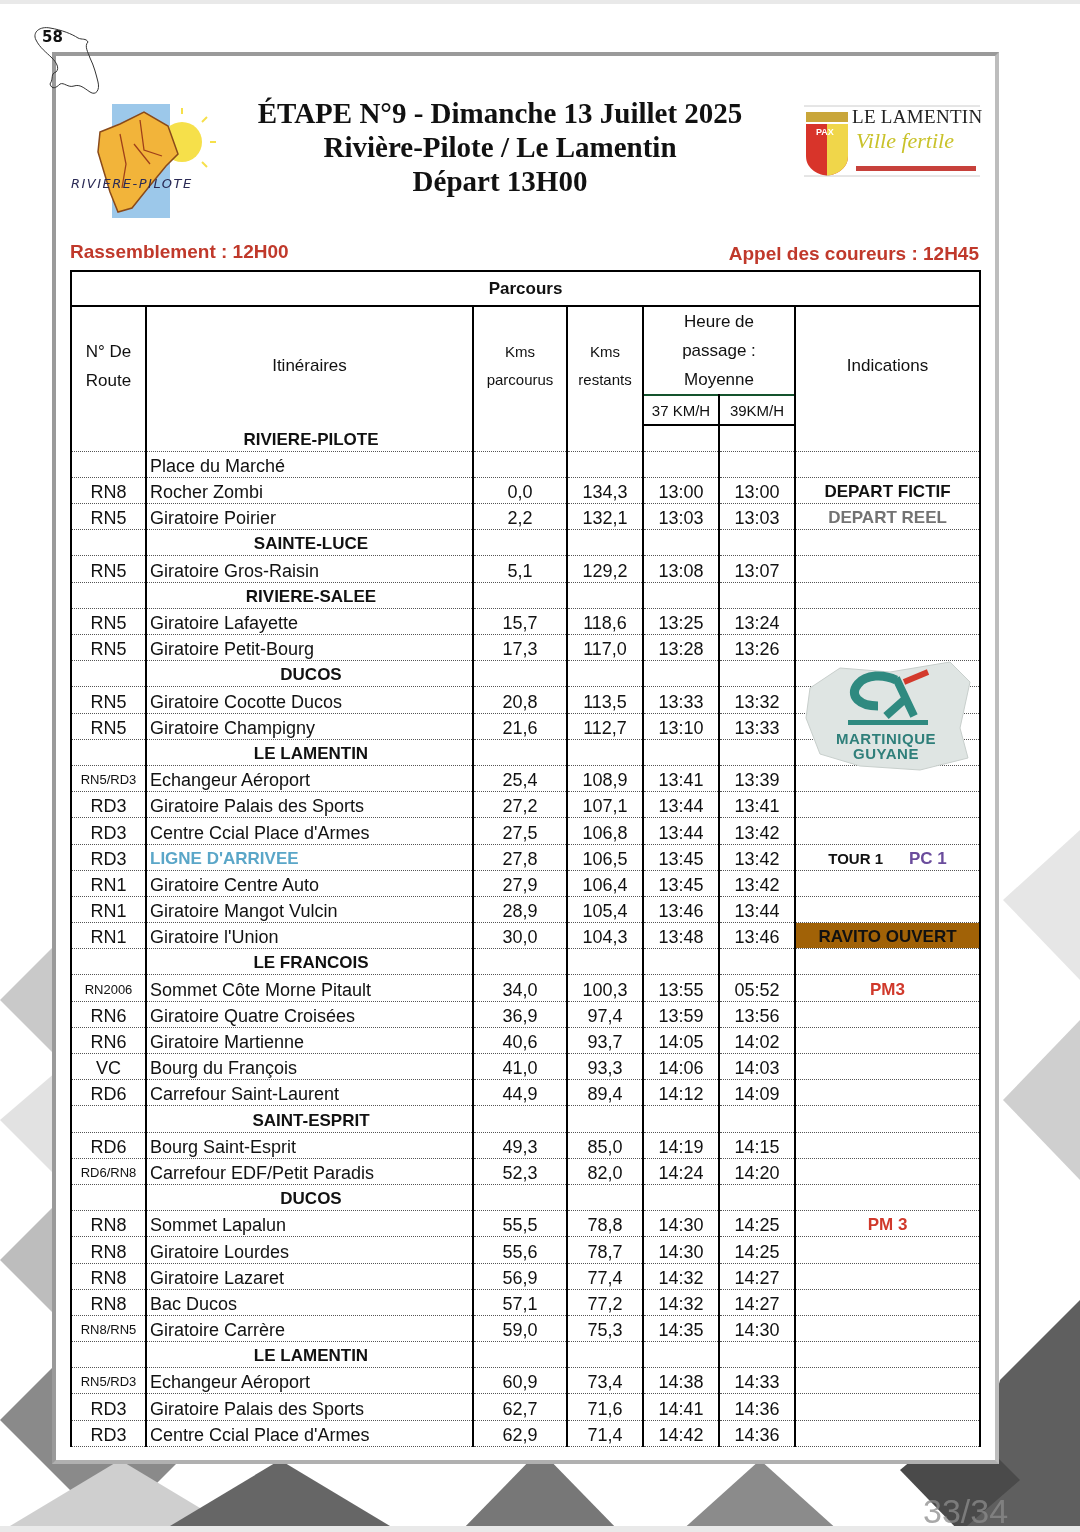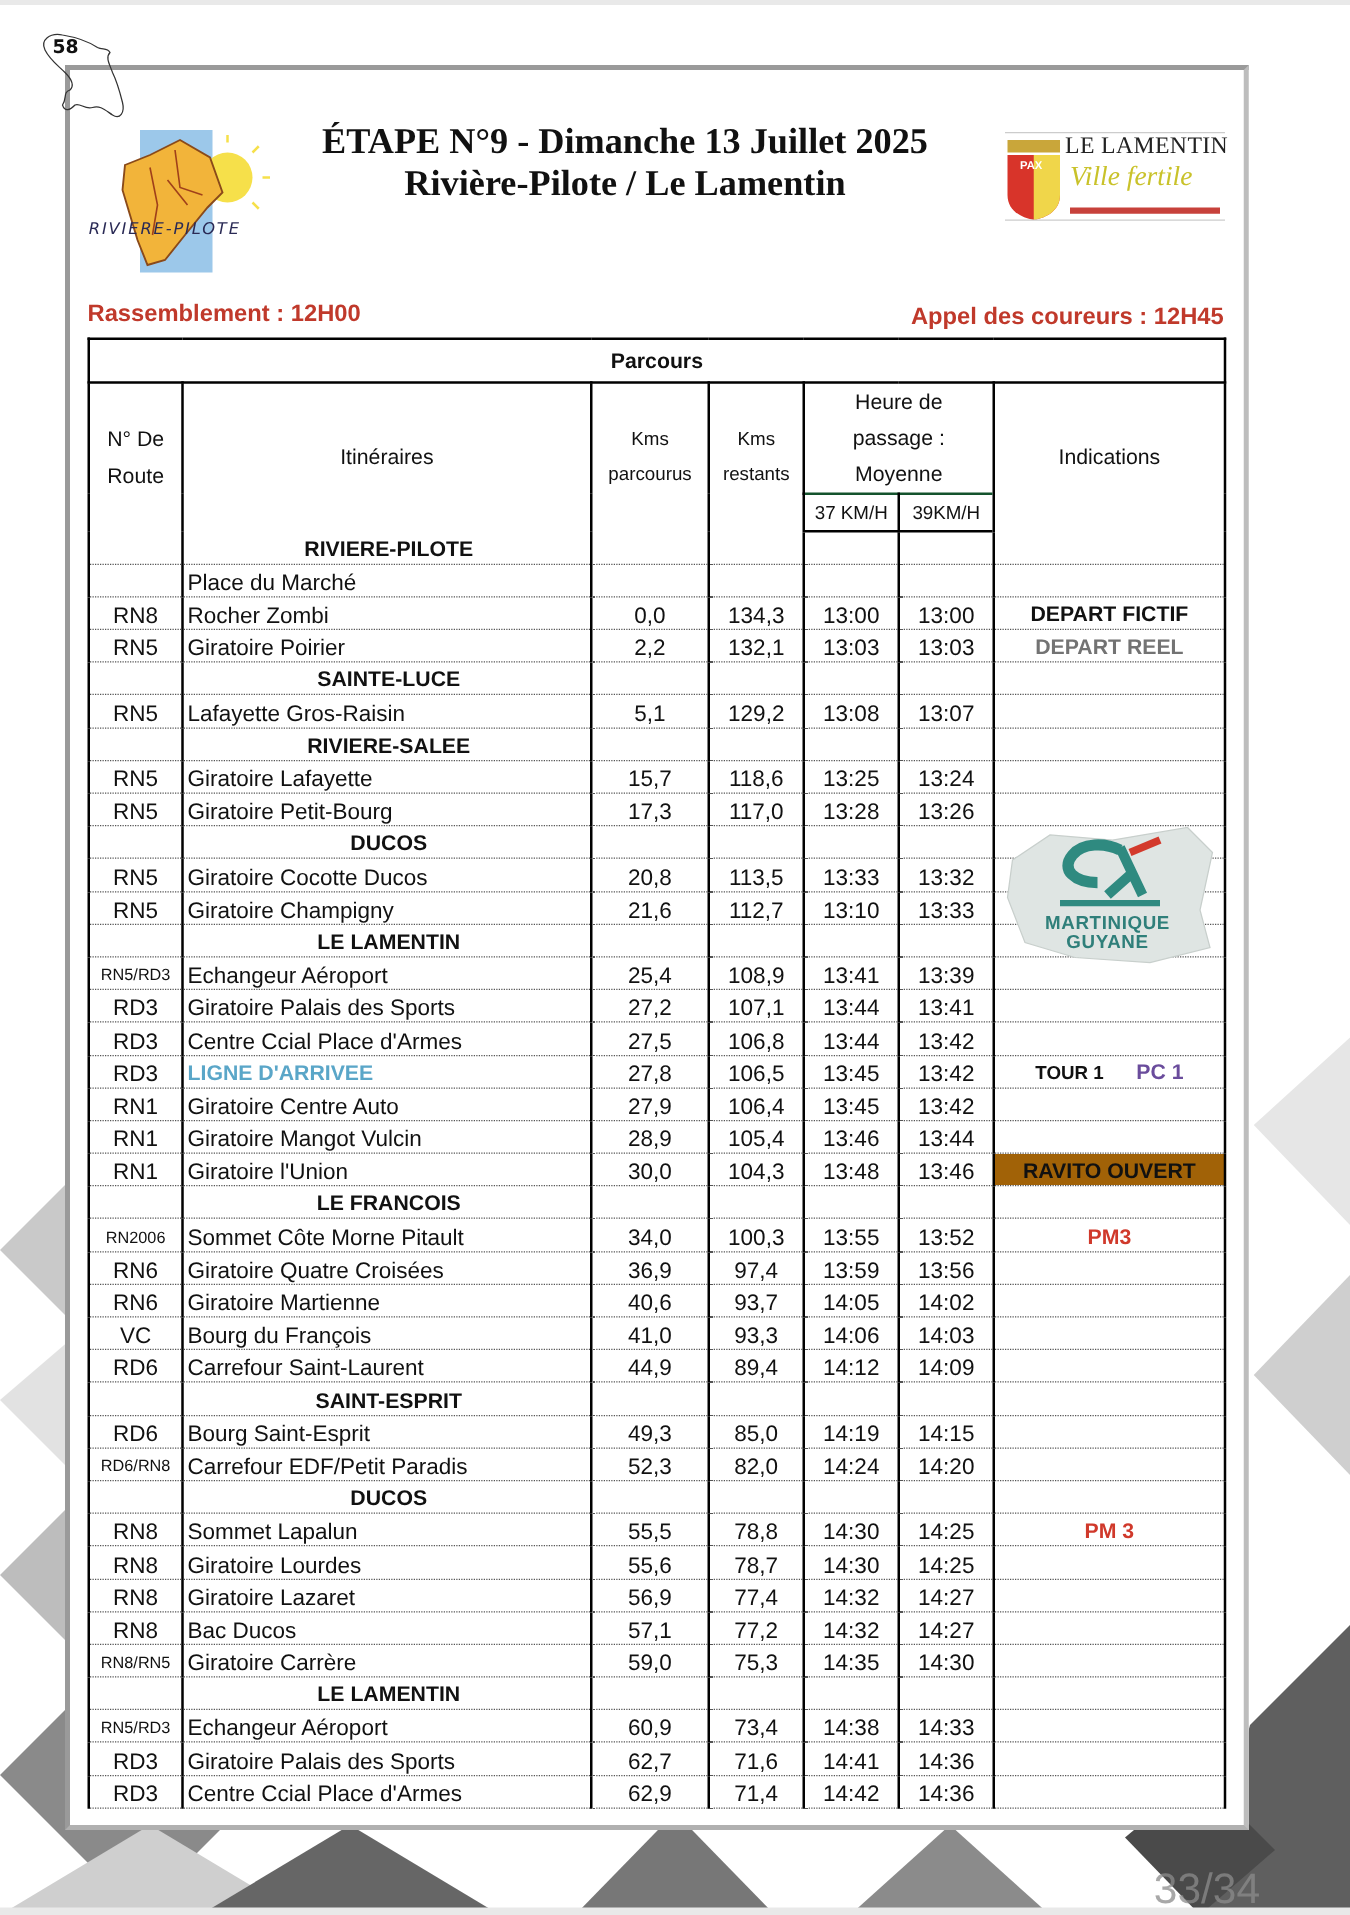--- a/index.html
+++ b/index.html
@@ -96,20 +96,21 @@
       <line x1="132" y1="58" x2="137" y2="63"></line>
   </g>
   <path d="M30,28 L50,20 L74,8 L98,22 L108,50 L96,62 L78,84 L62,104 L48,108 L40,88 L34,68 L28,48 Z" fill="#f2b43a" stroke="#8a4a1a" stroke-width="1.5"></path>
   <path d="M50,30 L56,60 L52,84 M70,16 L74,46 L92,52 M64,40 L80,60" stroke="#a0401a" stroke-width="1.3" fill="none"></path>
 </svg>
 <div class="logo-rp-text">RIVIERE-PILOTE</div>
 
 <div class="title">
   <div>ÉTAPE N°9 - Dimanche 13 Juillet 2025</div>
   <div>Rivière-Pilote / Le Lamentin</div>
+  <div>Départ 13H00</div>
 </div>
 
 <svg class="logo-lam" viewBox="0 0 176 74">
   <line x1="0" y1="2" x2="176" y2="2" stroke="#ccc" stroke-width="1"></line>
   <rect x="2" y="8" width="42" height="10" fill="#c9a63a"></rect>
   <path d="M2,20 L44,20 L44,52 C44,64 34,70 23,72 C12,70 2,64 2,52 Z" fill="#d8342a"></path>
   <path d="M23,20 L44,20 L44,52 C44,64 34,70 23,72 Z" fill="#f0d64a"></path>
   <text x="12" y="31" font-size="9" font-weight="bold" fill="#fff" font-family="Liberation Sans, sans-serif">PAX</text>
   <rect x="52" y="62" width="120" height="5" fill="#c7413b"></rect>
   <line x1="0" y1="72" x2="176" y2="72" stroke="#ccc" stroke-width="1"></line>
@@ -201,21 +202,21 @@
         <td class="rn"></td>
         <td class="it">SAINTE-LUCE</td>
         <td class="num"></td>
         <td class="num"></td>
         <td class="num"></td>
         <td class="num"></td>
         <td class="num"></td>
       </tr>
       <tr>
         <td class="rn">RN5</td>
-        <td class="it">Lafayette Gros-Raisin</td>
+        <td class="it">Giratoire Gros-Raisin</td>
         <td class="num">5,1</td>
         <td class="num">129,2</td>
         <td class="num">13:08</td>
         <td class="num">13:07</td>
         <td class="ind"></td>
       </tr>
       <tr class="town">
         <td class="rn"></td>
         <td class="it">RIVIERE-SALEE</td>
         <td class="num"></td>
@@ -349,21 +350,21 @@
         <td class="num"></td>
         <td class="num"></td>
         <td class="num"></td>
       </tr>
       <tr>
         <td class="rn small">RN2006</td>
         <td class="it">Sommet Côte Morne Pitault</td>
         <td class="num">34,0</td>
         <td class="num">100,3</td>
         <td class="num">13:55</td>
-        <td class="num">13:52</td>
+        <td class="num">05:52</td>
         <td class="ind" style="color: rgb(208, 57, 43);">PM3</td>
       </tr>
       <tr>
         <td class="rn">RN6</td>
         <td class="it">Giratoire Quatre Croisées</td>
         <td class="num">36,9</td>
         <td class="num">97,4</td>
         <td class="num">13:59</td>
         <td class="num">13:56</td>
         <td class="ind"></td>

